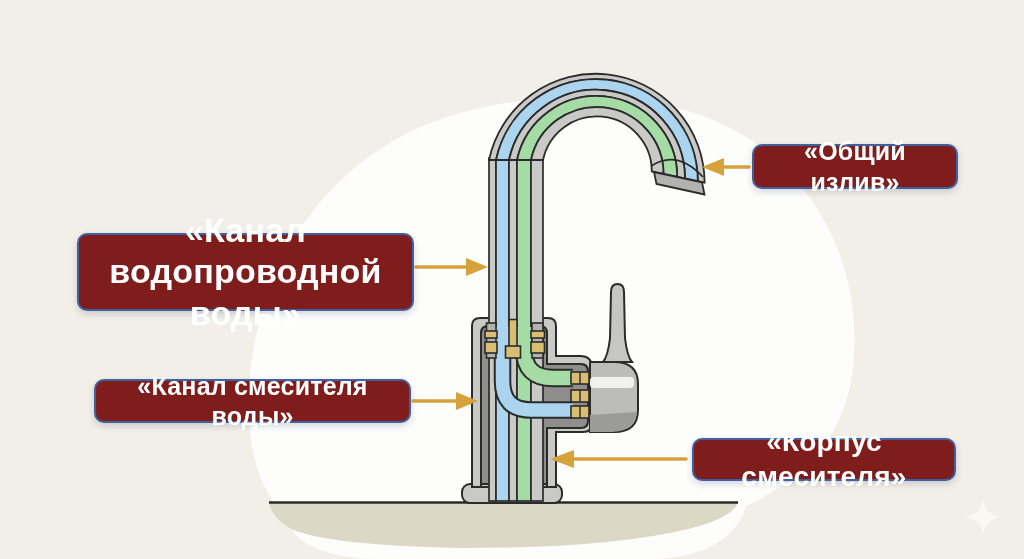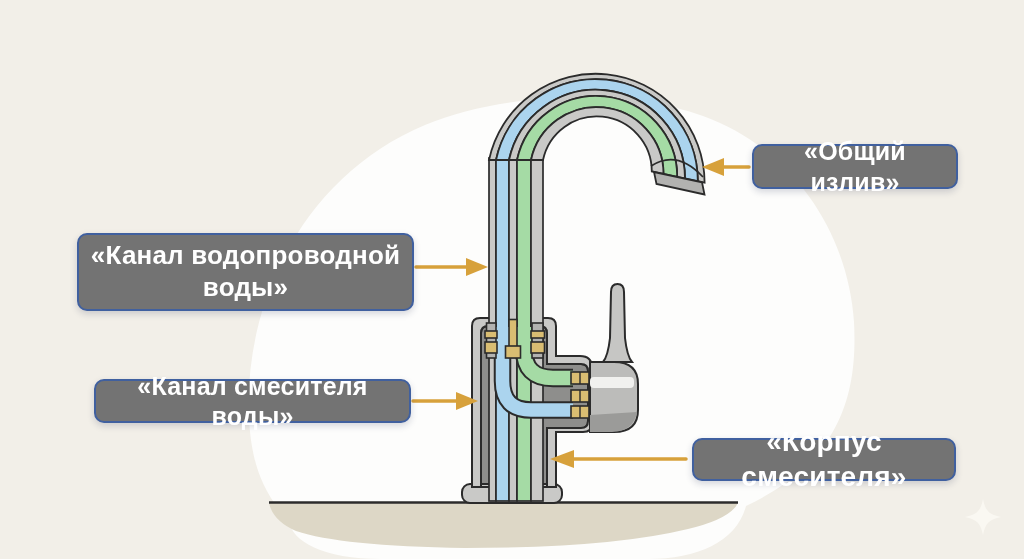--- a/index.html
+++ b/index.html
@@ -4,34 +4,34 @@
 <style>
   html,body{margin:0;padding:0;}
   body{font-family:"Liberation Sans",sans-serif;background:#f2efe8;}
   #stage{
     position:relative;width:1024px;height:559px;overflow:hidden;
     background:#f2efe8;
   }
   #diagram-svg{position:absolute;left:0;top:0;}
   .label-box{
     position:absolute;
-    background:#737373;
+    background:#7f1d1d;
     border:2px solid #40609f;
     border-radius:10px;
     color:#ffffff;
     font-weight:700;
     display:flex;align-items:center;justify-content:center;
     text-align:center;
     box-sizing:border-box;
     padding:4px 10px;
     line-height:1.22;
     box-shadow:0 3px 7px rgba(30,40,80,.18);
     letter-spacing:.2px;
   }
-  #box-tap   {left:77px; top:233px;width:337px;height:78px;font-size:26px;}
+  #box-tap   {left:77px; top:233px;width:337px;height:78px;font-size:34px;}
   #box-drink {left:94px; top:379px;width:317px;height:44px;font-size:25px;}
   #box-spout {left:752px;top:144px;width:206px;height:45px;font-size:25px;}
   #box-body  {left:692px;top:438px;width:264px;height:43px;font-size:28px;}
 
   
   .c-outline{stroke:#2b2b2b;}
   .f-gray{fill:#c9c9c7;}
   .f-darkgray{fill:#8e8e8c;}
   .f-midgray{fill:#b2b2b0;}
   .f-blue{fill:#abd4ee;}

